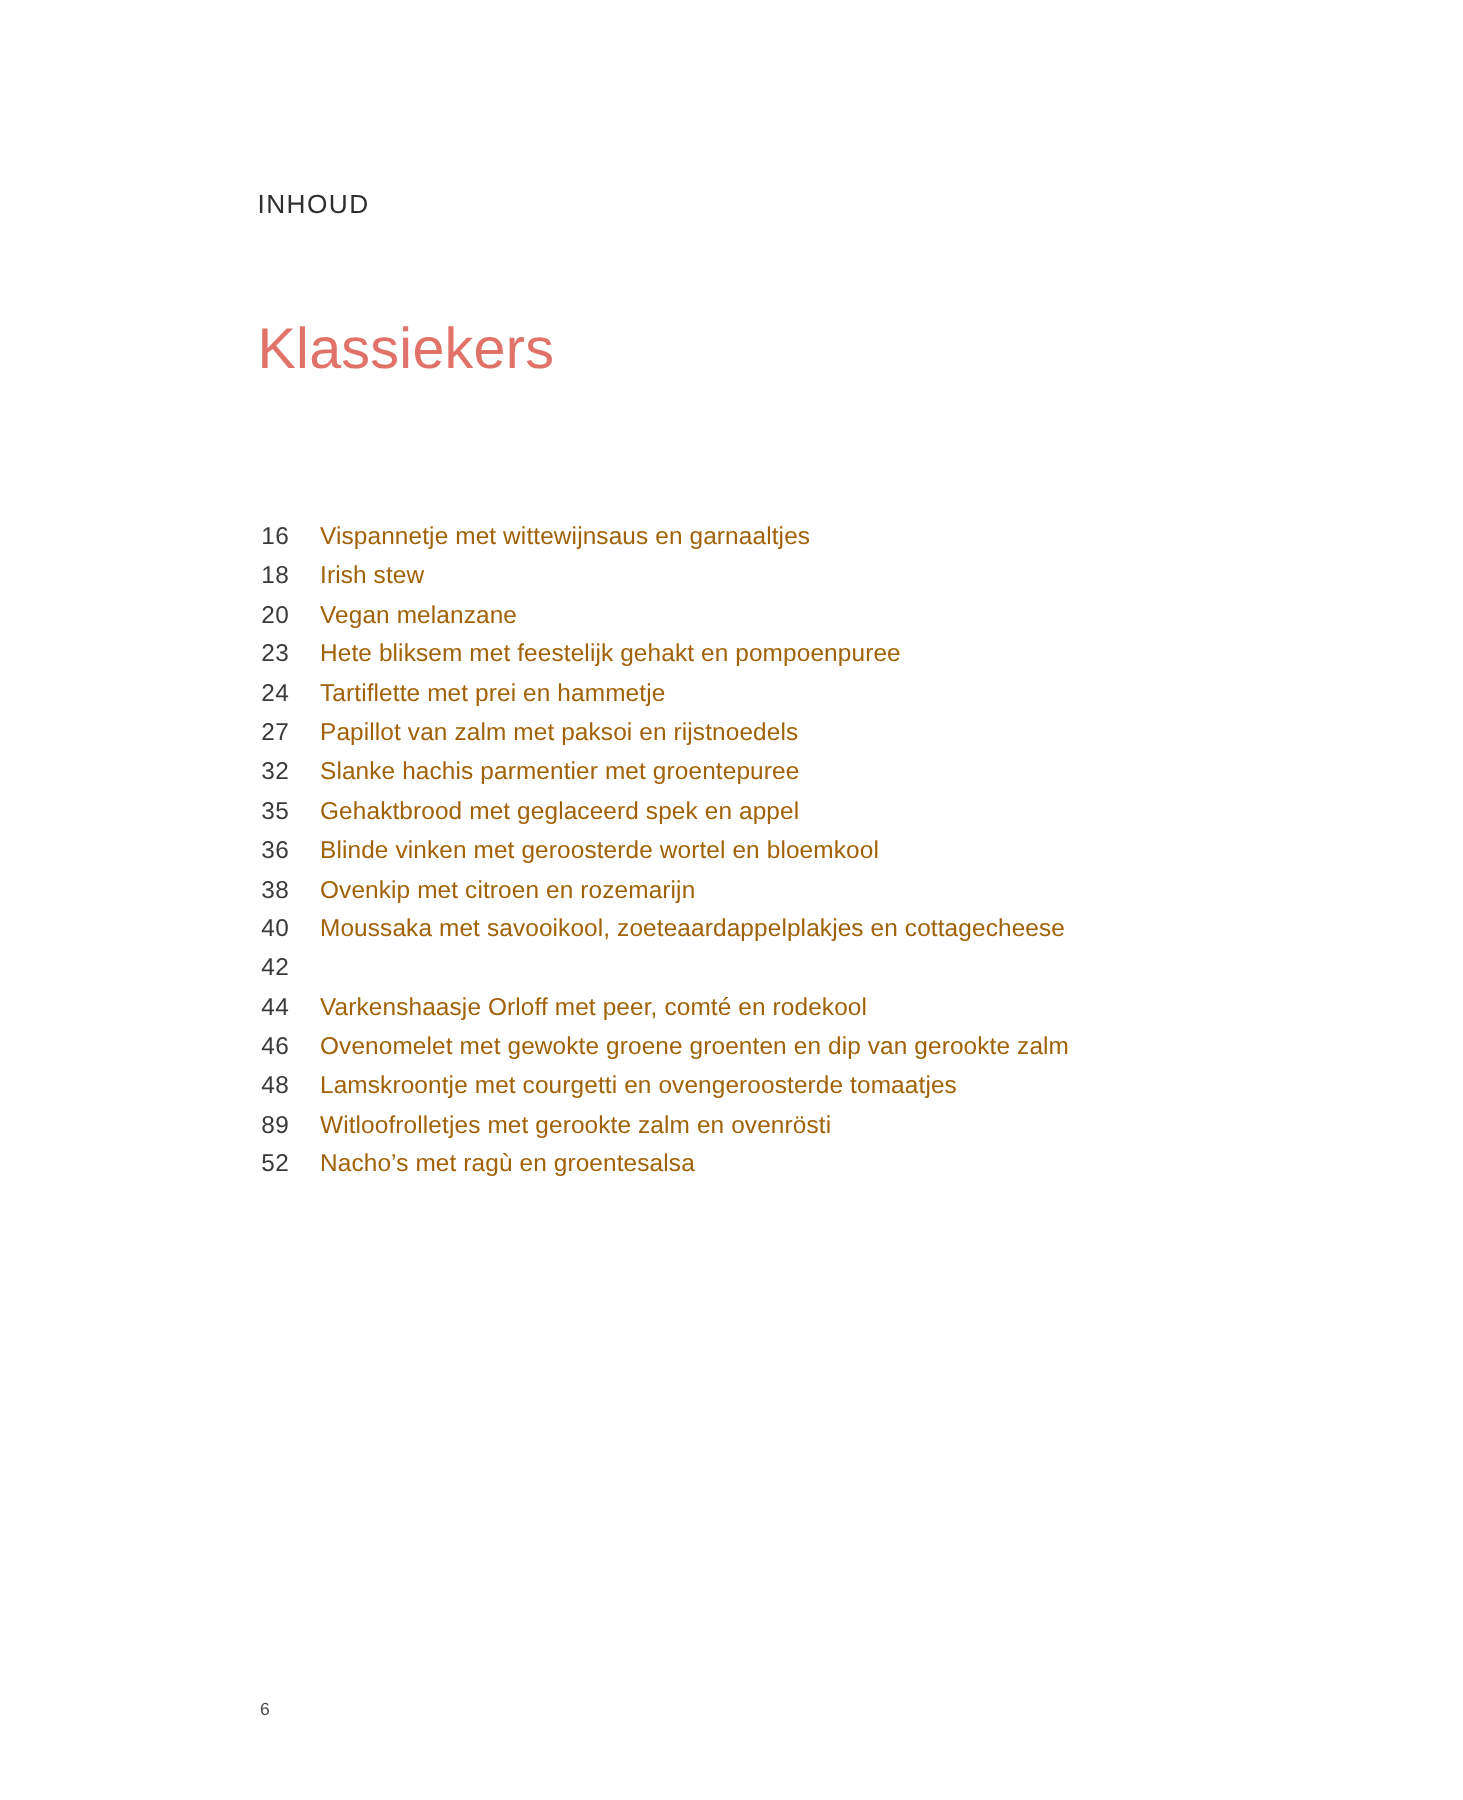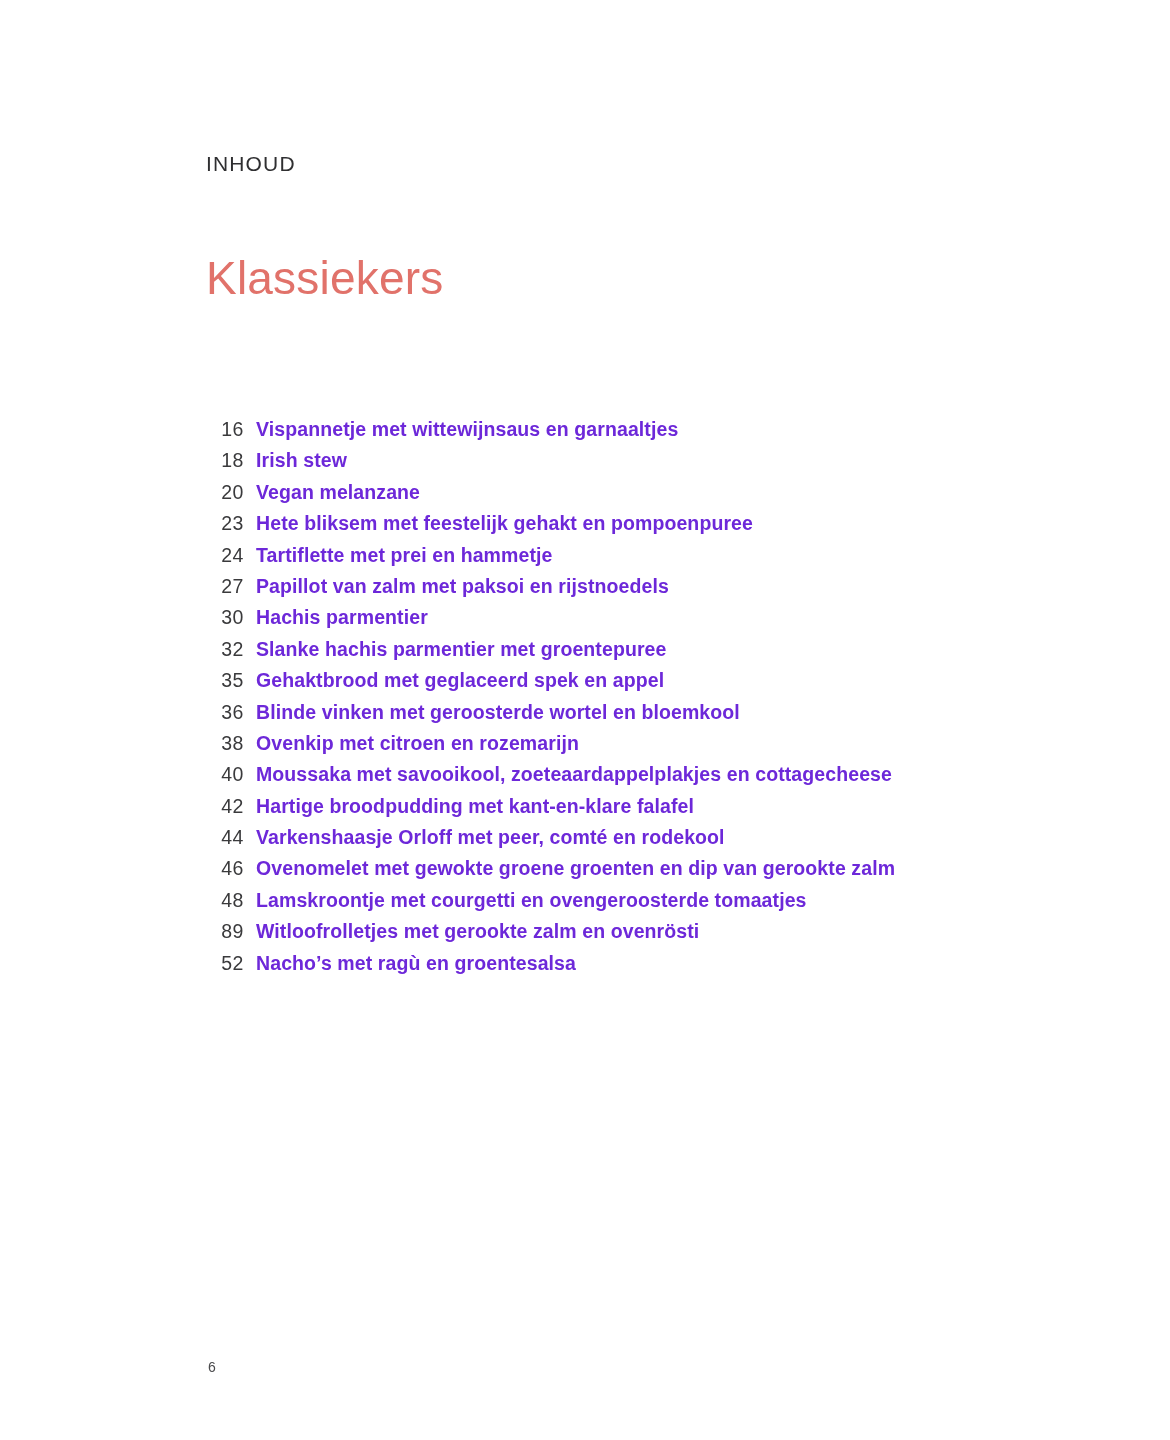--- a/index.html
+++ b/index.html
@@ -44,21 +44,20 @@
     line-height: 1;
     white-space: nowrap;
   }
 
   
   .toc {
     position: absolute;
     left: 209px;
     top: 418px;
     width: 760px;
-    text-align: center;
   }
 
   .toc-entry {
     display: flex;
     align-items: baseline;
     height: 31.4px;
     font-size: 19.5px;
     font-weight: 300;
     letter-spacing: 0.1px;
     color: #3a3a3c;
@@ -70,22 +69,22 @@
     width: 47px;
     font-size: 19.5px;
     font-weight: 300;
     color: #3a3a3c;
     letter-spacing: 0.3px;
   }
 
   .toc-label {
     flex: 0 1 auto;
     font-size: 19.5px;
-    font-weight: 700;
-    color: #6d28d9;
+    font-weight: 400;
+    color: #a16207;
   }
 
   
   .folio {
     position: absolute;
     left: 208px;
     top: 1360px;
     font-size: 14px;
     font-weight: 300;
     color: #4a4a4c;
@@ -120,24 +119,20 @@
       </div>
       <div class="toc-entry">
         <span class="toc-page">24</span>
         <span class="toc-label">Tartiflette met prei en hammetje</span>
       </div>
       <div class="toc-entry">
         <span class="toc-page">27</span>
         <span class="toc-label">Papillot van zalm met paksoi en rijstnoedels</span>
       </div>
       <div class="toc-entry">
-        <span class="toc-page">30</span>
-        <span class="toc-label">Hachis parmentier</span>
-      </div>
-      <div class="toc-entry">
         <span class="toc-page">32</span>
         <span class="toc-label">Slanke hachis parmentier met groentepuree</span>
       </div>
       <div class="toc-entry">
         <span class="toc-page">35</span>
         <span class="toc-label">Gehaktbrood met geglaceerd spek en appel</span>
       </div>
       <div class="toc-entry">
         <span class="toc-page">36</span>
         <span class="toc-label">Blinde vinken met geroosterde wortel en bloemkool</span>
@@ -145,21 +140,20 @@
       <div class="toc-entry">
         <span class="toc-page">38</span>
         <span class="toc-label">Ovenkip met citroen en rozemarijn</span>
       </div>
       <div class="toc-entry">
         <span class="toc-page">40</span>
         <span class="toc-label">Moussaka met savooikool, zoeteaardappelplakjes en cottagecheese</span>
       </div>
       <div class="toc-entry">
         <span class="toc-page">42</span>
-        <span class="toc-label">Hartige broodpudding met kant-en-klare falafel</span>
       </div>
       <div class="toc-entry">
         <span class="toc-page">44</span>
         <span class="toc-label">Varkenshaasje Orloff met peer, comté en rodekool</span>
       </div>
       <div class="toc-entry">
         <span class="toc-page">46</span>
         <span class="toc-label">Ovenomelet met gewokte groene groenten en dip van gerookte zalm</span>
       </div>
       <div class="toc-entry">

